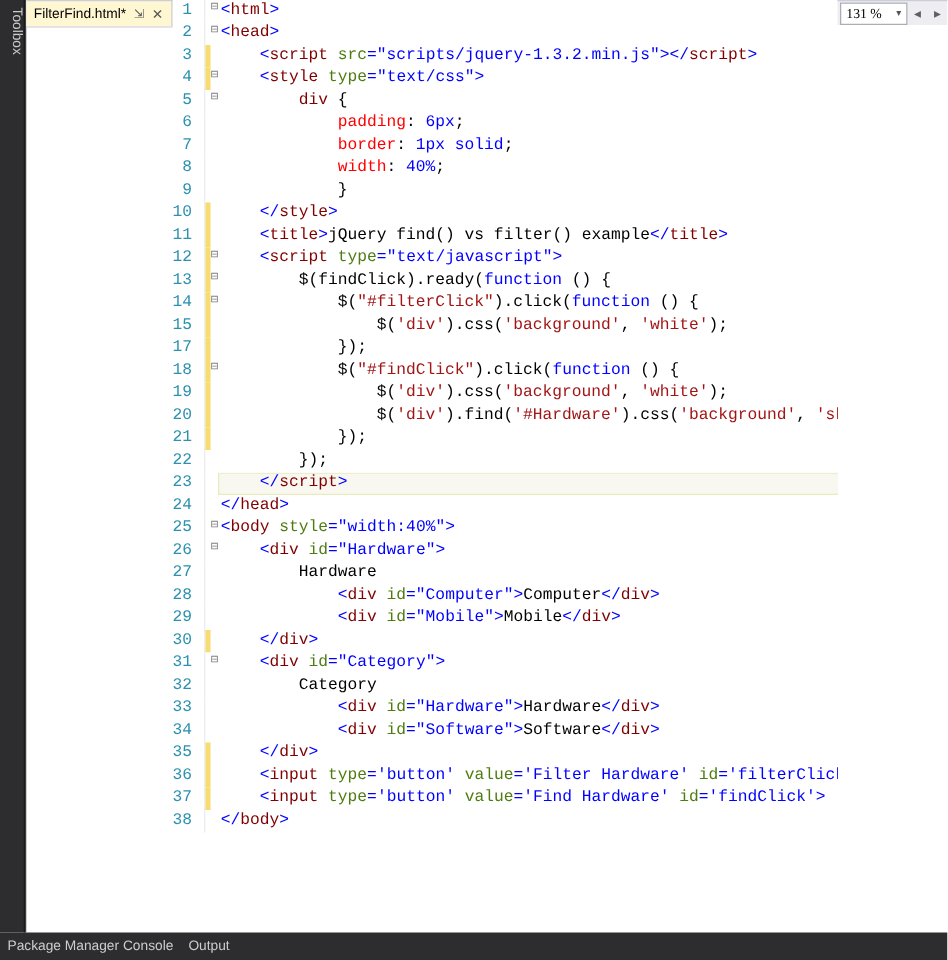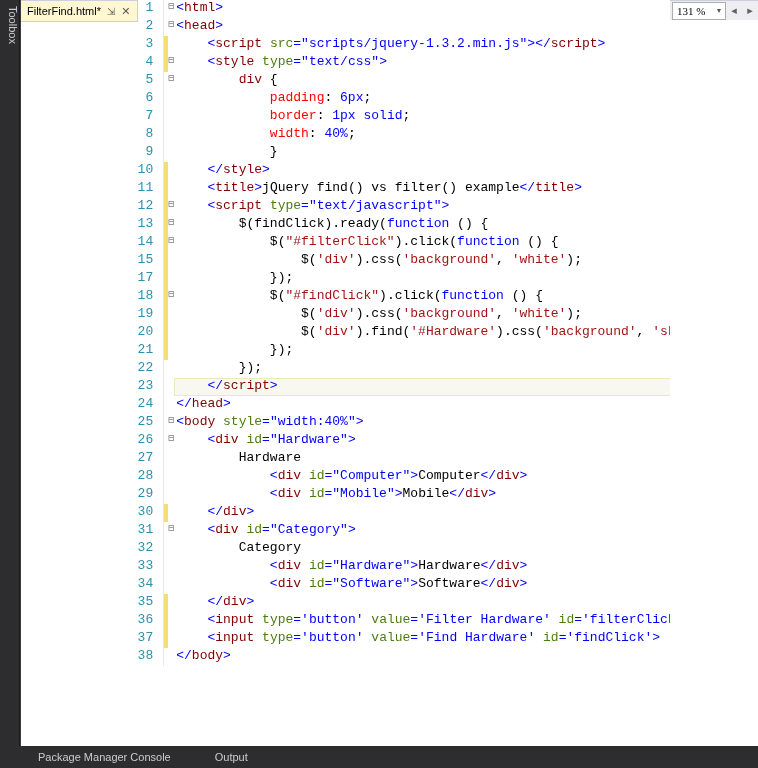--- a/index.html
+++ b/index.html
@@ -120,21 +120,21 @@
   height: 22px;
   background: #2d2d30;
   color: #cccccc;
   display: flex;
   align-items: center;
   font-family: "Segoe UI", sans-serif;
   font-size: 11px;
   padding-left: 6px;
   gap: 12px;
 }
-.status-item { cursor: pointer; margin-left: 32px; }
+.status-item { cursor: pointer; }
 </style>
 </head>
 <body>
 
 <div class="top-area">
   <div class="toolbox-rail">Toolbox</div>
   <div class="editor-area">
     <div class="tab-row">
       <div class="tab">
         <span>FilterFind.html*</span>

